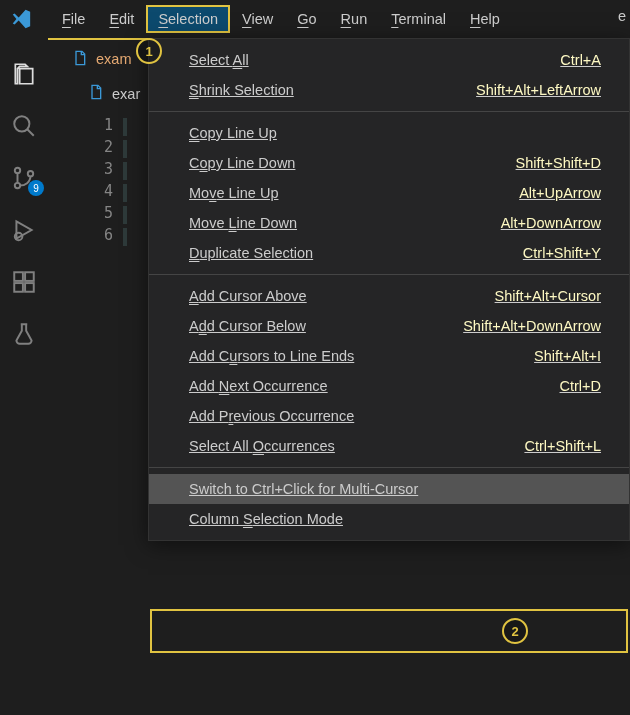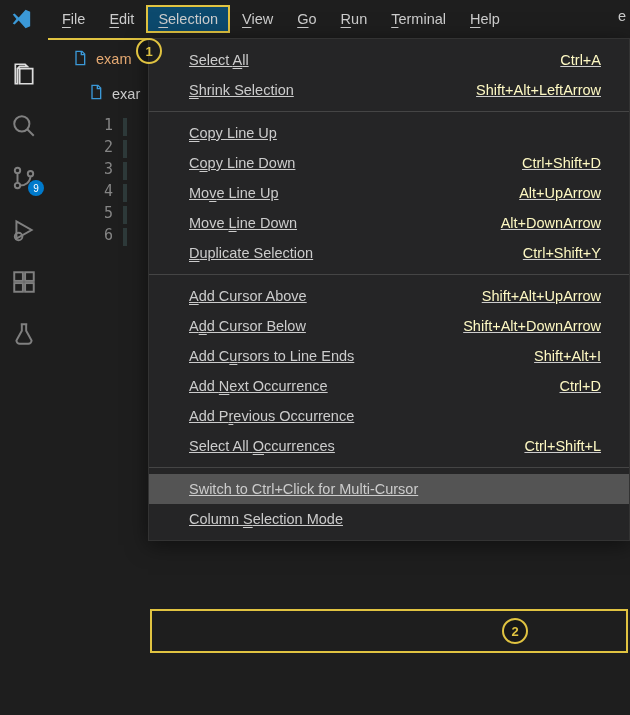--- a/index.html
+++ b/index.html
@@ -271,38 +271,38 @@
       <span><span class="mn">S</span>hrink Selection</span>
       <span class="dd-shortcut">Shift+Alt+LeftArrow</span>
     </div>
     <div class="dd-sep"></div>
     <div class="dd-item">
       <span><span class="mn">C</span>opy Line Up</span>
       <span class="dd-shortcut"></span>
     </div>
     <div class="dd-item">
       <span>C<span class="mn">o</span>py Line Down</span>
-      <span class="dd-shortcut">Ctrl+Shift+D</span>
+      <span class="dd-shortcut">Shift+Shift+D</span>
     </div>
     <div class="dd-item">
       <span>Mo<span class="mn">v</span>e Line Up</span>
       <span class="dd-shortcut">Alt+UpArrow</span>
     </div>
     <div class="dd-item">
       <span>Move <span class="mn">L</span>ine Down</span>
       <span class="dd-shortcut">Alt+DownArrow</span>
     </div>
     <div class="dd-item">
       <span><span class="mn">D</span>uplicate Selection</span>
       <span class="dd-shortcut">Ctrl+Shift+Y</span>
     </div>
     <div class="dd-sep"></div>
     <div class="dd-item">
       <span><span class="mn">A</span>dd Cursor Above</span>
-      <span class="dd-shortcut">Shift+Alt+UpArrow</span>
+      <span class="dd-shortcut">Shift+Alt+Cursor</span>
     </div>
     <div class="dd-item">
       <span>A<span class="mn">d</span>d Cursor Below</span>
       <span class="dd-shortcut">Shift+Alt+DownArrow</span>
     </div>
     <div class="dd-item">
       <span>Add C<span class="mn">u</span>rsors to Line Ends</span>
       <span class="dd-shortcut">Shift+Alt+I</span>
     </div>
     <div class="dd-item">

